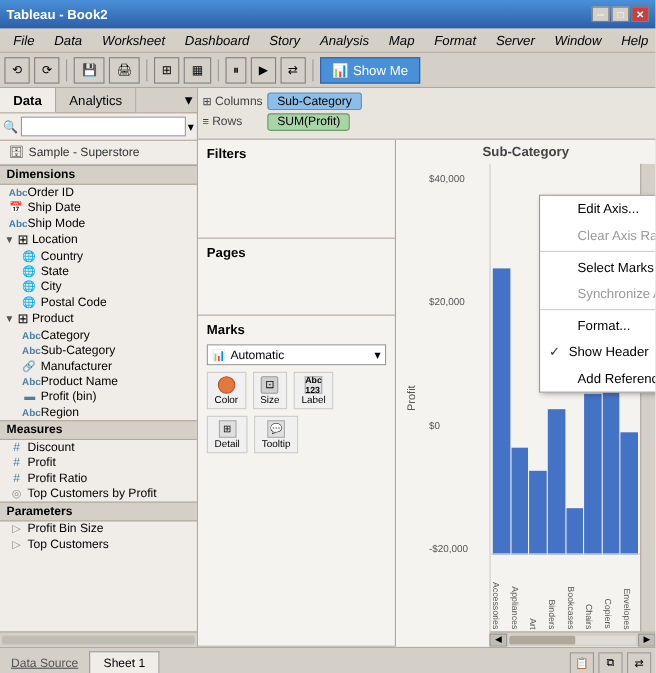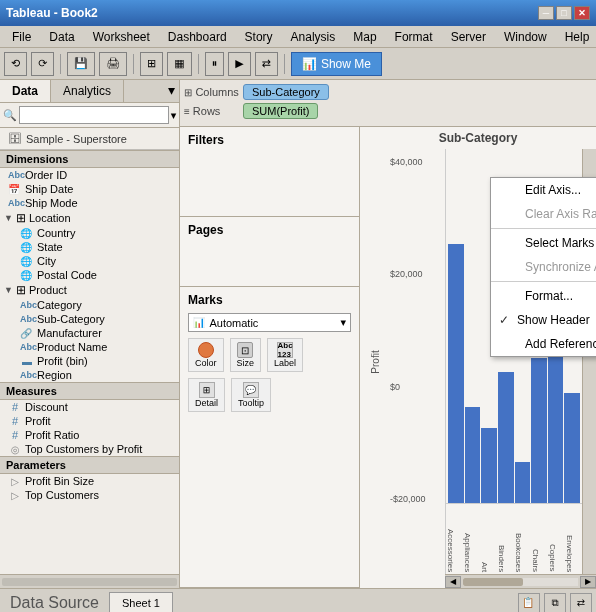--- a/index.html
+++ b/index.html
@@ -5,21 +5,21 @@
     * { box-sizing: border-box; margin: 0; padding: 0; }
     body { font-family: 'Segoe UI', Tahoma, Geneva, Verdana, sans-serif; font-size: 12px; background: #d4d0c8; width: 596px; height: 612px; overflow: hidden; }
 
     
     .title-bar { background: linear-gradient(to bottom, #4a90d9, #2b5fa8); color: white; height: 26px; display: flex; align-items: center; justify-content: space-between; padding: 0 6px; font-size: 12px; font-weight: bold; }
     .title-bar-controls { display: flex; gap: 2px; }
     .title-btn { background: #d4d0c8; border: 1px solid #808080; width: 16px; height: 14px; font-size: 9px; display: flex; align-items: center; justify-content: center; cursor: pointer; }
     .title-btn.close { background: #c84040; color: white; }
 
     
-    .menu-bar { background: #d4d0c8; border-bottom: 1px solid #b0a898; height: 22px; display: flex; align-items: center; padding: 0 4px; gap: 2px; }
+    .menu-bar { background: #d4d0c8; border-bottom: 1px solid #b0a898; height: 22px; display: flex; align-items: center; padding: 0 4px; gap: 2px; font-style: italic; }
     .menu-item { padding: 2px 8px; font-size: 12px; cursor: pointer; }
 
     
     .toolbar { background: #d4d0c8; border-bottom: 1px solid #b0a898; height: 32px; display: flex; align-items: center; padding: 0 4px; gap: 4px; }
     .toolbar-btn { background: #d4d0c8; border: 1px solid #808080; height: 24px; padding: 0 6px; font-size: 11px; cursor: pointer; display: flex; align-items: center; gap: 2px; }
     .toolbar-sep { width: 1px; background: #999; height: 20px; margin: 0 2px; }
     .show-me-btn { background: #4a90d9; color: white; border: 1px solid #2b5fa8; height: 24px; padding: 0 10px; font-size: 12px; cursor: pointer; display: flex; align-items: center; gap: 4px; }
 
     
     .main { display: flex; height: calc(612px - 22px - 22px - 32px - 28px); }
@@ -401,20 +401,20 @@
             <span class="check-mark"></span>
             <span>Add Reference Line</span>
           </div>
         </div>
       </div>
     </div>
   </div>
 </div>
 
 <div class="bottom-bar">
-  <span style="font-size:16px; color:#555; padding:0 6px;">Data Source</span>
+  <span style="font-size:11px; color:#555; padding:0 6px;text-decoration:underline;">Data Source</span>
   <div class="sheet-tab active">Sheet 1</div>
   <div class="bottom-icons">
     <div class="bottom-icon-btn">📋</div>
     <div class="bottom-icon-btn">⧉</div>
     <div class="bottom-icon-btn">⇄</div>
   </div>
 </div>
 
 </body></html>

